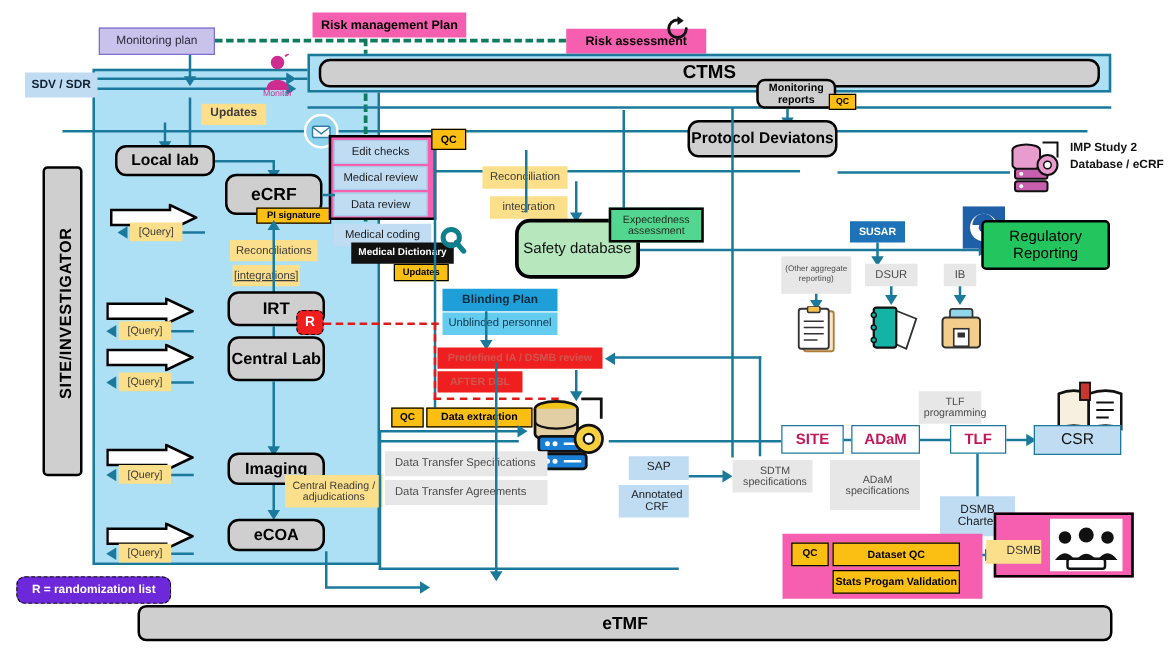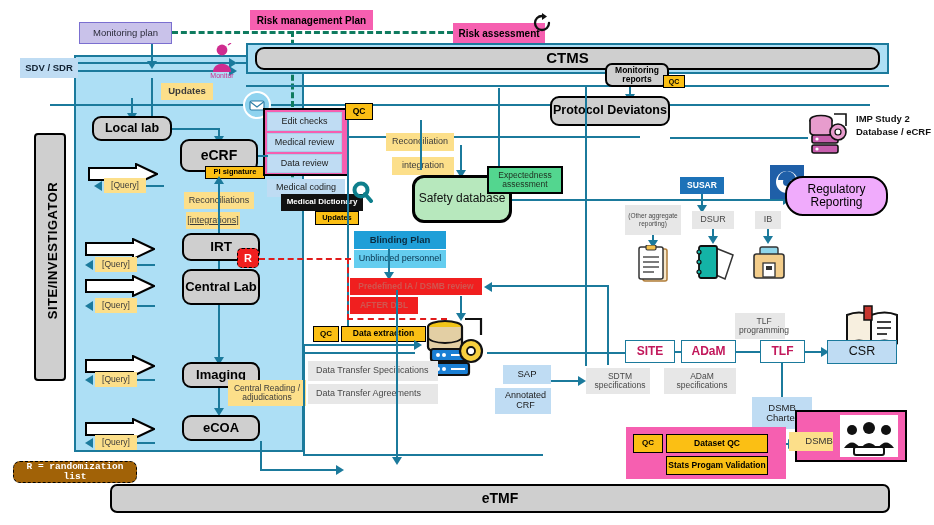--- a/index.html
+++ b/index.html
@@ -4,21 +4,21 @@
 <style>
   html,body{margin:0;padding:0;background:#fff;}
   body{font-family:"Liberation Sans",sans-serif;}
   #canvas{position:relative;width:934px;height:525px;background:#ffffff;overflow:hidden;}
   .abs{position:absolute;box-sizing:border-box;}
   .ctr{display:flex;align-items:center;justify-content:center;text-align:center;line-height:1.1;}
 
   
   .grey-round{background:#cfcfcf;border:2.5px solid #000;border-radius:9px;font-weight:bold;color:#000;}
   .grey-round-sm{background:#cfcfcf;border:2px solid #000;border-radius:7px;font-weight:bold;color:#000;}
-  .white-round{background:#f0abfc;border:2.5px solid #000;border-radius:18px;color:#000;}
+  .white-round{background:#22c55e;border:2.5px solid #000;border-radius:4px;color:#000;}
   .yellow{background:#fcdf8a;color:#3b3b3b;}
   .yellow-b{background:#fbbf14;color:#000;border:1.5px solid #000;font-weight:bold;}
   .lightblue{background:#bfdcf3;color:#1b1b1b;}
   .blue-solid{background:#1d72b8;color:#fff;font-weight:bold;}
   .cyan-solid{background:#45bde8;color:#08334d;}
   .pinkbar{background:#f65fb0;color:#000;font-weight:bold;}
   .pink-strong{background:#f65fb0;color:#000;font-weight:bold;}
   .grey-flat{background:#e7e7e7;color:#4a4a4a;}
   .green-box{background:#22c55e;border:2.5px solid #000;color:#1f2d1f;}
   .green-db{background:#b7e8bd;border:3px solid #000;border-radius:12px;color:#111;}
@@ -160,21 +160,21 @@
     <svg width="28" height="28" viewBox="0 0 28 28">
       <circle cx="14" cy="14" r="13" fill="#8fd3ef" stroke="#fff" stroke-width="2"></circle>
       <rect x="7" y="10" width="14" height="9" rx="1.5" fill="#fff" stroke="#2f7fa8" stroke-width="1.2"></rect>
       <path d="M7.5 11 L14 16 L20.5 11" fill="none" stroke="#2f7fa8" stroke-width="1.2"></path>
     </svg>
   </div>
 
   <div class="abs ctr pink-strong" style="left:250px;top:10px;width:123px;height:20px;font-size:10px;">Risk management Plan</div>
   <div class="dash-green" style="left:172px;top:31px;width:281px;"></div>
   <div class="dash-green-v" style="left:291px;top:31px;height:155px;"></div>
-  <div class="abs ctr pink-strong" style="left:453px;top:23px;width:92px;height:20px;font-size:10px;">Risk assessment</div>
+  <div class="abs ctr pink-strong" style="left:453px;top:23px;width:112px;height:20px;font-size:10px;">Risk assessment</div>
   <div class="abs" style="left:531px;top:12px;width:22px;height:22px;">
     <svg width="22" height="22" viewBox="0 0 22 22">
       <path d="M18 11 A7 7 0 1 1 11 4" fill="none" stroke="#111" stroke-width="2.3" stroke-linecap="round"></path>
       <polygon points="11,1 11,8 16,4.5" fill="#111"></polygon>
     </svg>
   </div>
 
   <div class="abs" style="left:246px;top:43px;width:643px;height:31px;background:#addff5;border:2px solid #1b7a9c;"></div>
   <div class="abs grey-round ctr" style="left:255px;top:47px;width:625px;height:23px;font-size:15px;">CTMS</div>
   <div class="ln lnh" style="left:246px;top:85px;width:643px;"></div>
@@ -341,21 +341,21 @@
   <div class="ln lnh" style="left:260px;top:469px;width:78px;"></div>
   <div class="arrowhead ah-right" style="left:336px;top:465px;"></div>
   <div class="ln lnv" style="left:260px;top:441px;height:29px;"></div>
 
   <div class="abs ctr lightblue" style="left:503px;top:365px;width:48px;height:19px;font-size:9.5px;">SAP</div>
   <div class="abs ctr lightblue" style="left:495px;top:388px;width:56px;height:26px;font-size:9px;justify-content:flex-start;padding-left:5px;">Annotated CRF</div>
   <div class="ln lnh" style="left:551px;top:380px;width:30px;"></div>
   <div class="arrowhead ah-right" style="left:578px;top:376px;"></div>
 
   <div class="abs ctr grey-flat" style="left:586px;top:368px;width:64px;height:26px;font-size:8.5px;justify-content:flex-start;padding-left:4px;">SDTM specifications</div>
-  <div class="abs ctr grey-flat" style="left:664px;top:368px;width:72px;height:26px;font-size:8.5px;justify-content:flex-start;padding-left:4px;">ADaM specifications</div>
+  <div class="abs ctr grey-flat" style="left:664px;top:368px;width:72px;height:40px;font-size:8.5px;justify-content:flex-start;padding-left:4px;">ADaM specifications</div>
   <div class="abs ctr grey-flat" style="left:735px;top:313px;width:50px;height:26px;font-size:8.5px;justify-content:flex-start;padding-left:4px;">TLF programming</div>
 
   <div class="abs ctr magenta-txt" style="left:625px;top:340px;width:50px;height:23px;background:#fff;border:1.8px solid #1b7a9c;font-size:12px;">SITE</div>
   <div class="abs ctr magenta-txt" style="left:681px;top:340px;width:55px;height:23px;background:#fff;border:1.8px solid #1b7a9c;font-size:12px;">ADaM</div>
   <div class="abs ctr magenta-txt" style="left:760px;top:340px;width:45px;height:23px;background:#fff;border:1.8px solid #1b7a9c;font-size:12px;">TLF</div>
   <div class="ln lnh" style="left:675px;top:351px;width:6px;"></div>
   <div class="ln lnh" style="left:736px;top:351px;width:24px;"></div>
   <div class="ln lnh" style="left:805px;top:351px;width:20px;"></div>
   <div class="arrowhead ah-right" style="left:821px;top:347px;"></div>
 
@@ -389,18 +389,18 @@
       <rect x="14" y="32" width="30" height="8" rx="2" fill="#fff" stroke="#111" stroke-width="2"></rect>
     </svg>
   </div>
   <div class="abs ctr yellow" style="left:789px;top:432px;width:44px;height:19px;font-size:9.5px;color:#333;padding-left:16px;">DSMB</div>
 
   <div class="abs" style="left:626px;top:427px;width:160px;height:52px;background:#f65fb0;border:0;"></div>
   <div class="abs ctr yellow-b" style="left:633px;top:434px;width:30px;height:19px;font-size:8px;">QC</div>
   <div class="abs ctr yellow-b" style="left:666px;top:434px;width:102px;height:19px;font-size:8.5px;">Dataset QC</div>
   <div class="abs ctr yellow-b" style="left:666px;top:456px;width:102px;height:19px;font-size:8.5px;">Stats Progam Validation</div>
 
-  <div class="abs ctr" style="left:13px;top:461px;width:124px;height:22px;background:#a16207;color:#fff;
-              border:1.8px dashed #000;border-radius:7px;font-size:9.5px;font-weight:bold;font-family:Liberation Mono, monospace;">R = randomization list</div>
+  <div class="abs ctr" style="left:13px;top:461px;width:124px;height:22px;background:#6d28d9;color:#fff;
+              border:1.8px dashed #000;border-radius:7px;font-size:9.5px;font-weight:bold;">R = randomization list</div>
 
   <div class="abs grey-round ctr" style="left:110px;top:484px;width:780px;height:29px;font-size:14px;border-radius:7px;">eTMF</div>
 
 </div>
 
 </body></html>

